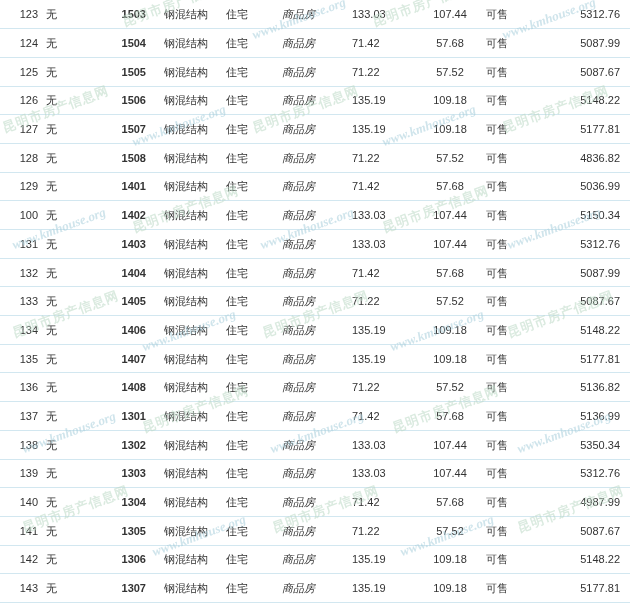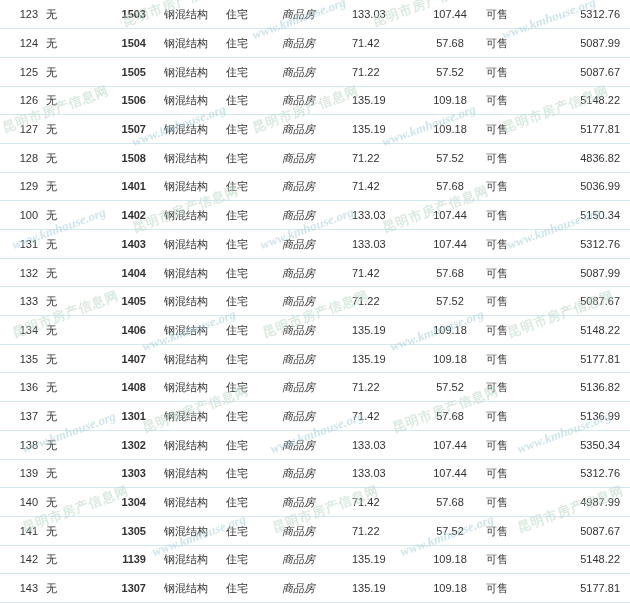--- a/index.html
+++ b/index.html
@@ -334,21 +334,21 @@
         <td class="c-type">商品房</td>
         <td class="c-area">71.22</td>
         <td class="c-inner">57.52</td>
         <td class="c-state">可售</td>
         <td class="c-price">5087.67</td>
         <td class="c-total">362344</td>
       </tr>
       <tr class="odd">
         <td class="c-idx">142</td>
         <td class="c-wu">无</td>
-        <td class="c-room">1139</td>
+        <td class="c-room">1306</td>
         <td class="c-struct">钢混结构</td>
         <td class="c-use">住宅</td>
         <td class="c-type">商品房</td>
         <td class="c-area">135.19</td>
         <td class="c-inner">109.18</td>
         <td class="c-state">可售</td>
         <td class="c-price">5148.22</td>
         <td class="c-total">695988</td>
       </tr>
       <tr class="even">

